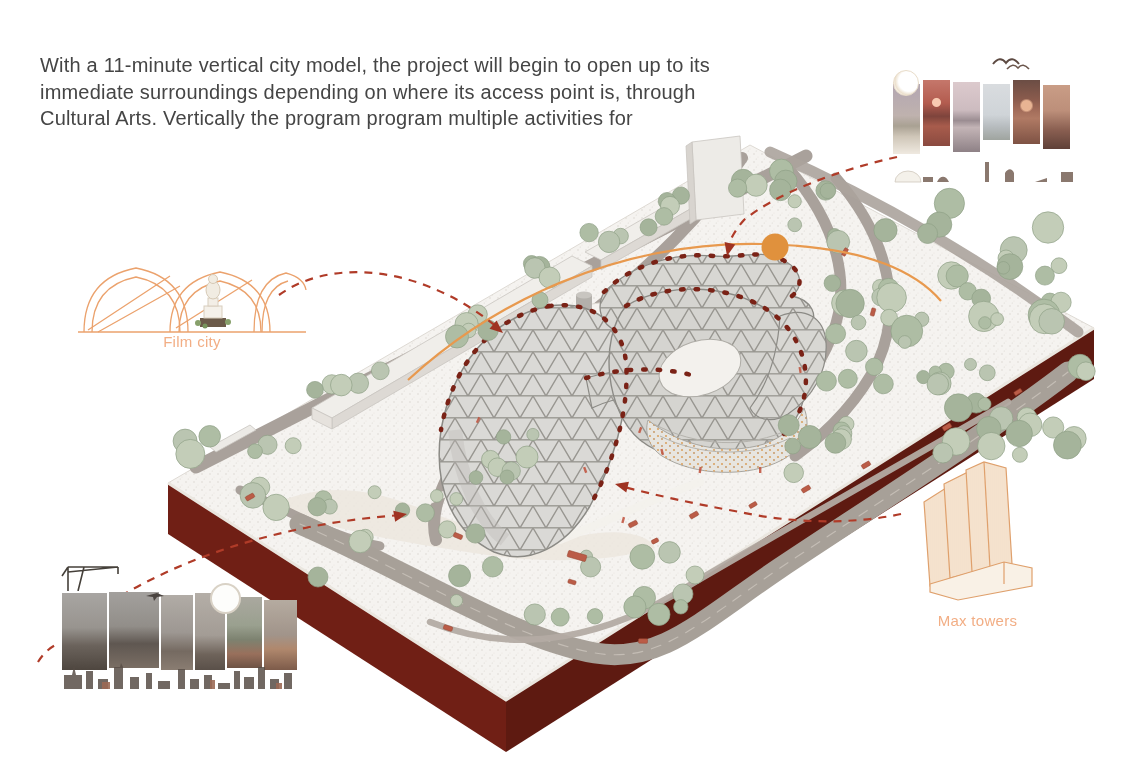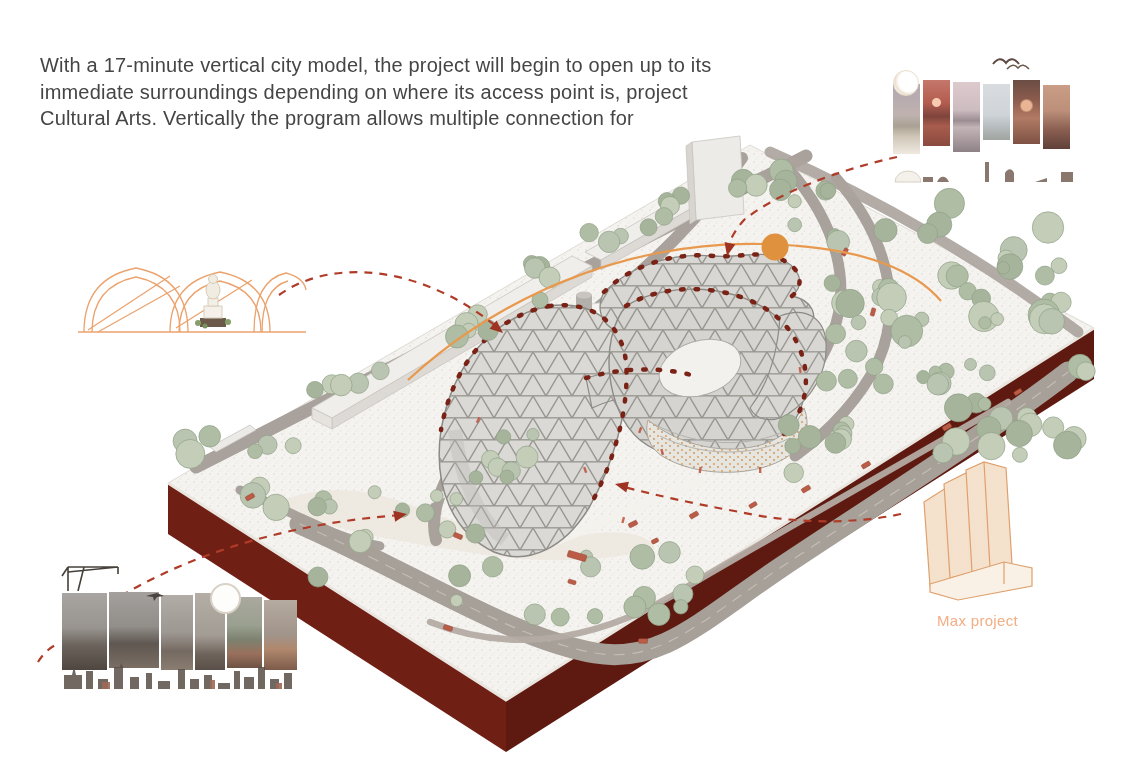--- a/index.html
+++ b/index.html
@@ -32,23 +32,23 @@
   .skyline{position:absolute;left:0;bottom:-10px;z-index:2;}
   
   .abs{position:absolute;}
 </style>
 </head>
 <body>
 
 <div class="canvas">
 
   <div class="intro">
-    <div>With a 17-minute vertical city model, the project will begin to open up to its</div>
-    <div>immediate surroundings depending on where its access point is, project</div>
-    <div>Cultural Arts. Vertically the program allows multiple connection for</div>
+    <div>With a 11-minute vertical city model, the project will begin to open up to its</div>
+    <div>immediate surroundings depending on where its access point is, through</div>
+    <div>Cultural Arts. Vertically the program program multiple activities for</div>
   </div>
 
   <svg class="abs" style="left:0;top:0" width="1138" height="761" viewBox="0 0 1138 761">
     <defs>
       <pattern id="speck" width="8" height="8" patternUnits="userSpaceOnUse">
         <circle cx="2" cy="2" r="0.8" fill="#dcd8d2"></circle>
         <circle cx="6" cy="5" r="0.6" fill="#e6e2dc"></circle>
         <circle cx="4.2" cy="7" r="0.5" fill="#d4cfc8"></circle>
       </pattern>
       <pattern id="mesh" width="26" height="22" patternUnits="userSpaceOnUse">
@@ -430,38 +430,39 @@
       <rect x="128" y="72" width="26" height="9" fill="#6b5a49"></rect>
       <circle cx="126" cy="77" r="3" fill="#87a06b"></circle>
       <circle cx="156" cy="76" r="3" fill="#87a06b"></circle>
       <circle cx="133" cy="80" r="2.5" fill="#77935c"></circle>
       <rect x="132" y="60" width="18" height="12" fill="#f5f1ea" stroke="#d8cdbd"></rect>
       <rect x="136" y="52" width="10" height="8" fill="#f3eee6" stroke="#d8cdbd"></rect>
       <ellipse cx="141" cy="44" rx="7" ry="9" fill="#f1ece2" stroke="#d6c9b5"></ellipse>
       <circle cx="141" cy="33" r="4.5" fill="#f1ece2" stroke="#d6c9b5"></circle>
     </g>
   </svg>
+  <div class="sketch-label" id="film-city-label">Film city</div>
 
   <svg class="abs" style="left:908px;top:458px" width="140" height="150" viewBox="0 0 140 150">
     <defs>
       <pattern id="hatchO" width="4" height="8" patternUnits="userSpaceOnUse">
         <rect width="4" height="8" fill="#f9f1e6"></rect>
         <path d="M1,0 V8 M3,0 V8" stroke="#ecc49c" stroke-width="0.7"></path>
       </pattern>
     </defs>
     <g stroke="#dfa06c" stroke-width="1.2" fill="url(#hatchO)">
       <path d="M16,44 L38,30 L43,120 L22,128 Z"></path>
       <path d="M36,26 L60,14 L65,114 L42,120 Z"></path>
       <path d="M58,12 L76,4 L98,10 L104,106 L64,114 Z"></path>
       <path d="M76,4 L82,110" fill="none"></path>
       <path d="M22,126 L96,104 L124,110 L124,128 L50,142 L22,134 Z" fill="#f9f1e6"></path>
       <path d="M96,104 L96,126" fill="none"></path>
     </g>
   </svg>
-  <div class="sketch-label" id="max-towers-label">Max project</div>
+  <div class="sketch-label" id="max-towers-label">Max towers</div>
 
   <div class="collage" id="collage-tr">
     <div class="moon"></div>
     <svg class="birds" width="44" height="22" viewBox="0 0 44 22">
       <path d="M4,14 Q11,5 17,13 Q23,5 30,14" fill="none" stroke="#5d4a42" stroke-width="2"></path>
       <path d="M18,19 Q24,12 29,18 Q34,12 40,19" fill="none" stroke="#6b564c" stroke-width="1.6"></path>
     </svg>
     <div class="panels" style="padding-top:16px">
       <div class="panel" style="width:27px;height:70px;margin-top:4px;
            background:linear-gradient(#b3a6b2,#bfb2ae 45%,#a9a193 60%,#cfc6b8 75%,#efe9e0)"></div>

